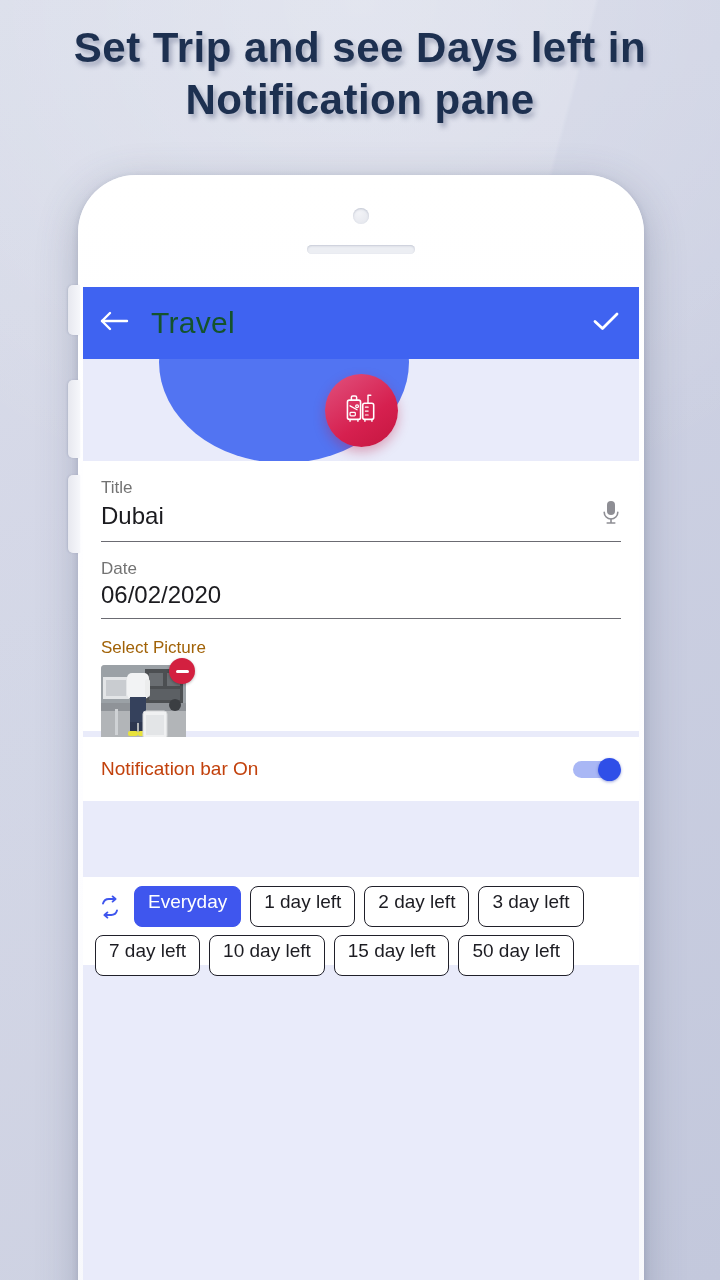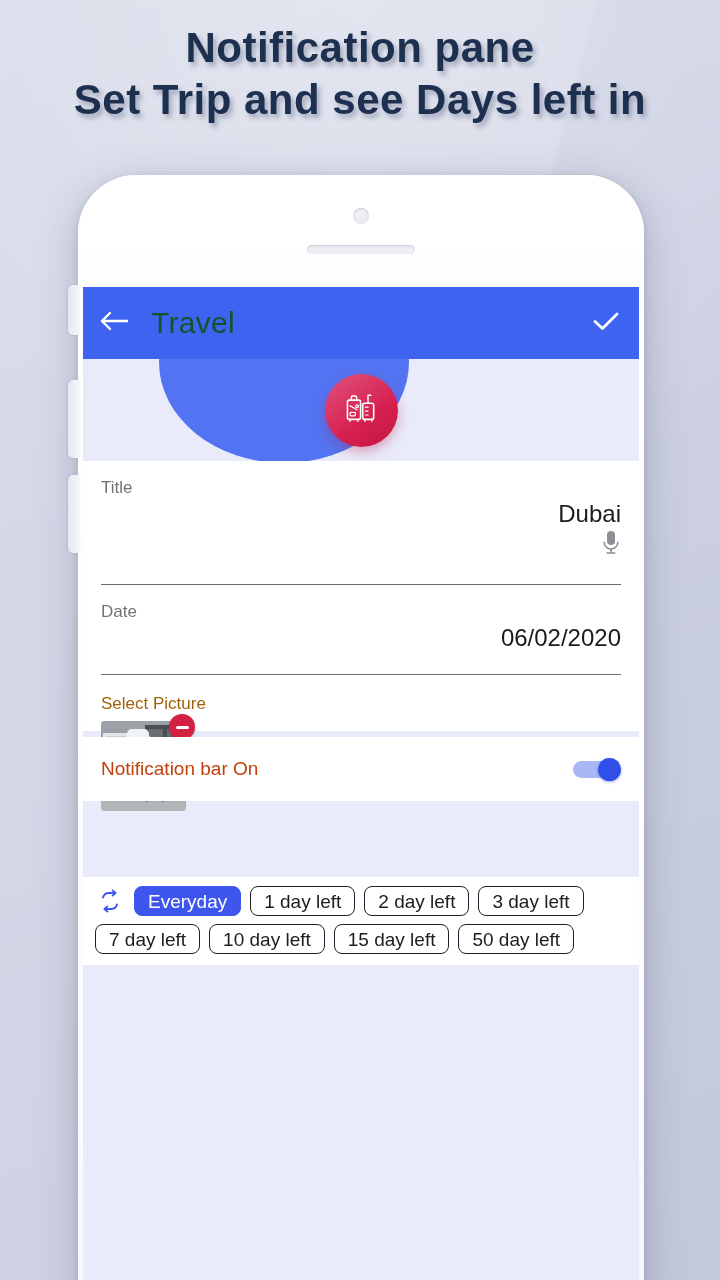--- a/index.html
+++ b/index.html
@@ -225,24 +225,23 @@
     margin: 0 18px;
     padding-top: 16px;
   }
   .field-label {
     color: #737373;
     font-size: 17px;
     line-height: 22px;
   }
   .field-row {
     display: flex;
-    align-items: flex-end;
+    align-items: center;
     border-bottom: 1.5px solid #6b6b72;
-    padding-bottom: 21px;
-    flex-direction: column;
+    padding-bottom: 8px;
   }
   .field-value {
     flex: 1 1 auto;
     color: #1b1b1f;
     font-size: 24px;
     line-height: 30px;
   }
   .mic-icon {
     flex: 0 0 auto;
     margin-bottom: 2px;
@@ -360,21 +359,21 @@
     flex: 0 0 auto;
     width: 30px;
     height: 30px;
     display: flex;
     align-items: center;
     justify-content: center;
     cursor: pointer;
   }
   .chip {
     flex: 0 0 auto;
-    height: 30px;
+    height: 41px;
     line-height: 30px;
     padding: 0 13px;
     border-radius: 8px;
     border: 1px solid #20202a;
     font-size: 19px;
     color: #1c1c22;
     background: #ffffff;
     white-space: nowrap;
     cursor: pointer;
     box-sizing: border-box;
@@ -394,22 +393,22 @@
     background: #e9ebfa;
     z-index: 1;
   }
 </style>
 </head>
 <body>
 
 <div id="stage">
 
   <div class="headline">
+    <span class="hl-line">Set Trip and see Days left in</span>
     <span class="hl-line">Notification pane</span>
-    <span class="hl-line">Set Trip and see Days left in</span>
   </div>
 
   <div class="phone">
 
     <div class="side-btn s1"></div>
     <div class="side-btn s2"></div>
     <div class="side-btn s3"></div>
 
     <div class="phone-body">
       <div class="camera"></div>

